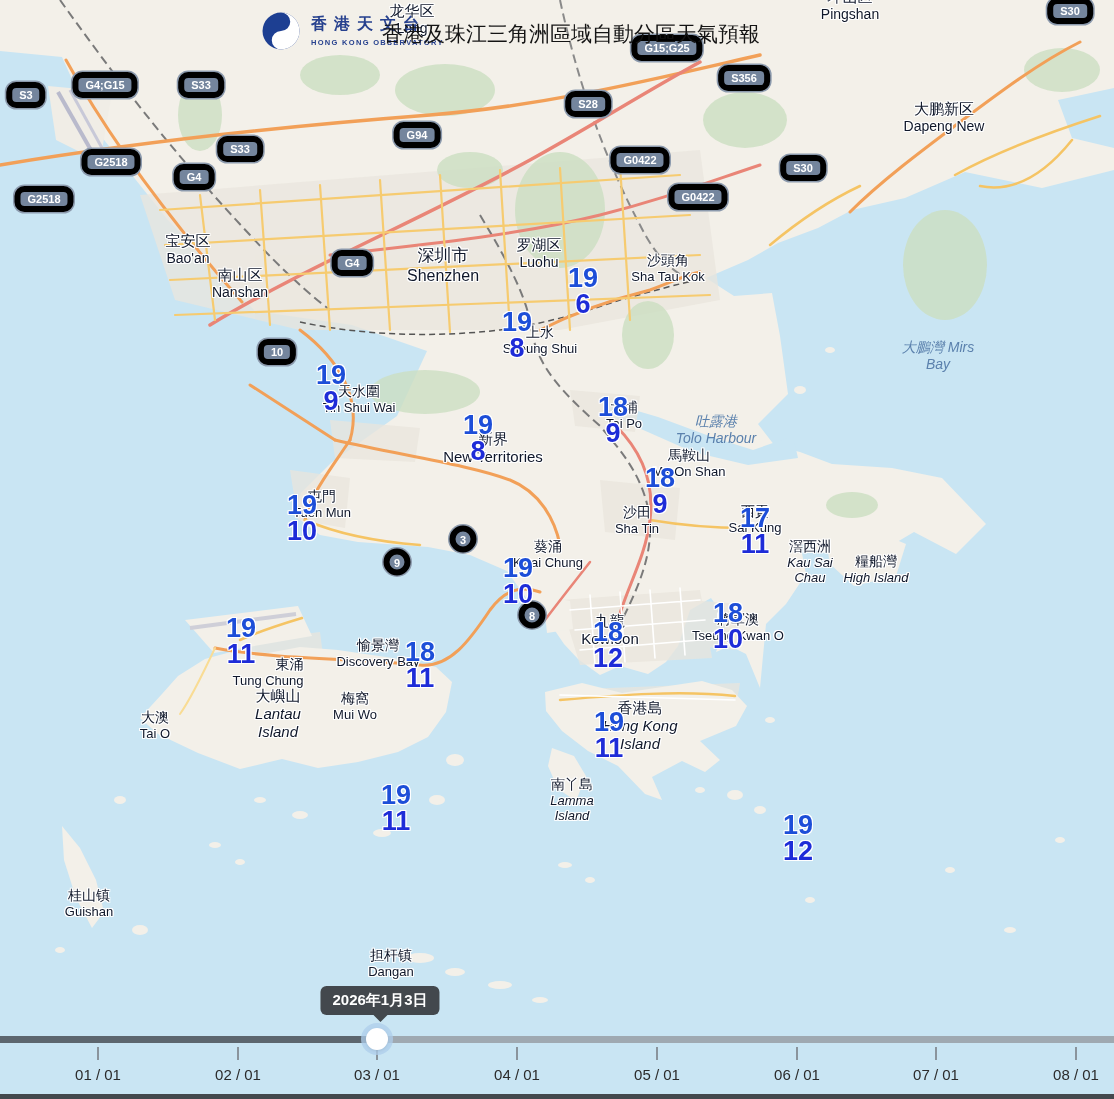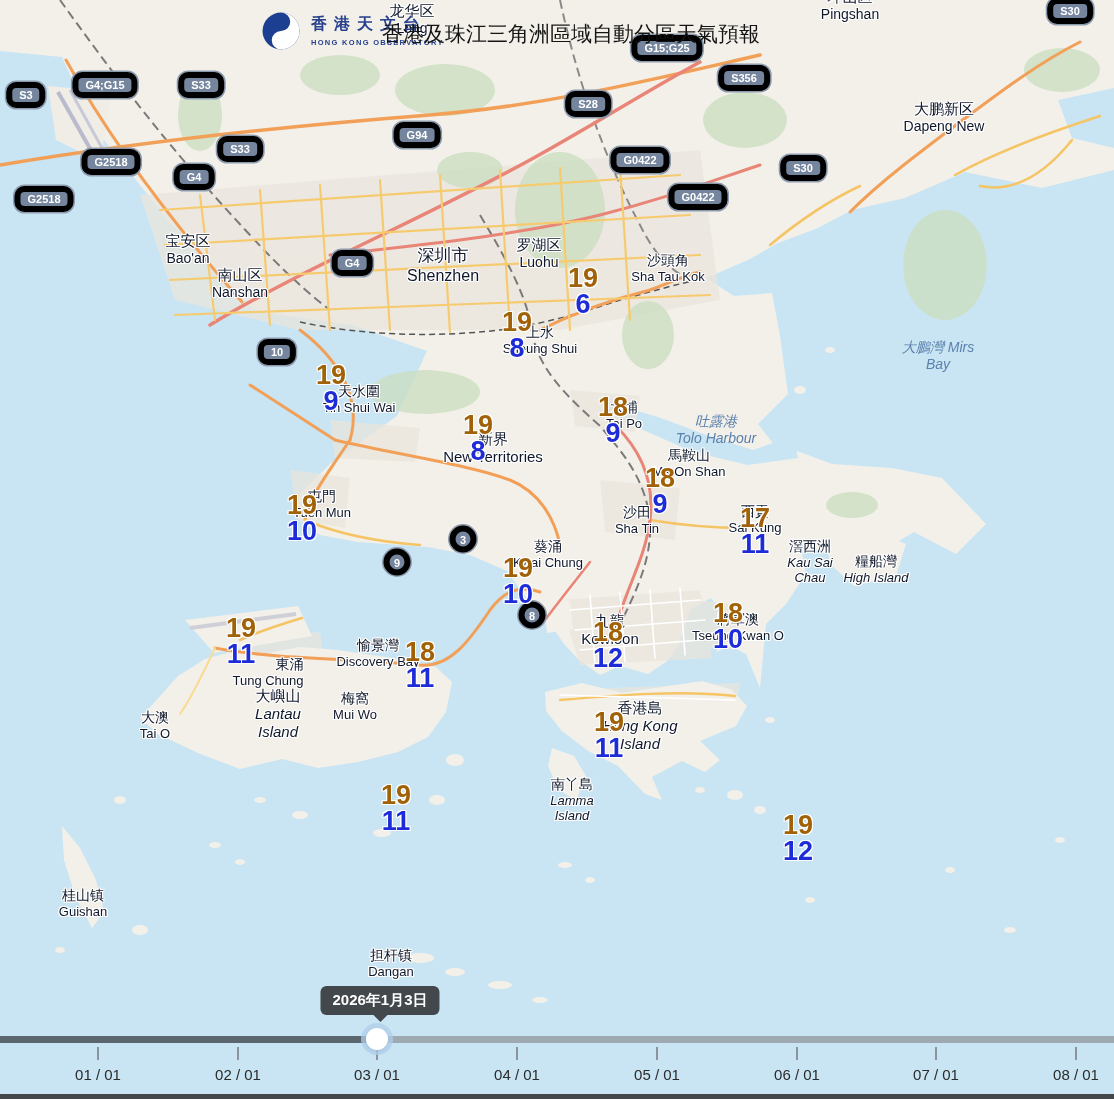--- a/index.html
+++ b/index.html
@@ -24,21 +24,21 @@
   .mlabel.island .en{font-style:italic;}
   .mlabel.island-lg .zh{font-size:15px;}
   .mlabel.island-lg .en{font-size:15px;font-style:italic;}
   .mlabel.water{color:#5b81ad;font-style:italic;text-shadow:none;}
   .mlabel.water .zh{font-size:14px;}
   .mlabel.water .en{font-size:14px;}
 
   
   .station{position:absolute;transform:translateX(-50%);text-align:center;font-weight:bold;
            line-height:26px;z-index:6;}
-  .station .hi{display:block;color:#a16207;font-size:27px;}
+  .station .hi{display:block;color:#1d4ed8;font-size:27px;}
   .station .lo{display:block;color:#1e2cd8;font-size:27px;}
 
   
   .shield{position:absolute;transform:translate(-50%,-50%);background:#74859d;color:#fff;
           font-size:11px;font-weight:bold;padding:1px 7px;border-radius:10px;
           border:6px solid #000000;box-shadow:0 0 0 1.5px #8c9aad;white-space:nowrap;z-index:4;}
   .shield.circle{width:15px;height:15px;padding:0;border-radius:50%;display:flex;
           align-items:center;justify-content:center;}
 
   
@@ -304,21 +304,21 @@
       <div class="mlabel halo island-lg" style="left: 640px; top: 699px;">
         <span class="zh">香港島</span>
         <span class="en">Hong Kong</span>
         <span class="en">Island</span>
       </div>
       <div class="mlabel halo island" style="left: 572px; top: 776px;">
         <span class="zh">南丫島</span>
         <span class="en">Lamma</span>
         <span class="en">Island</span>
       </div>
-      <div class="mlabel halo town" style="left: 83px; top: 887px; text-align: center;">
+      <div class="mlabel halo town" style="left: 89px; top: 887px; text-align: center;">
         <span class="zh">桂山镇</span>
         <span class="en">Guishan</span>
       </div>
       <div class="mlabel halo town" style="left: 391px; top: 947px;">
         <span class="zh">担杆镇</span>
         <span class="en">Dangan</span>
       </div>
       <div class="mlabel halo water" style="left: 938px; top: 339px;">
         <span class="zh">大鵬灣 Mirs</span>
         <span class="en">Bay</span>

